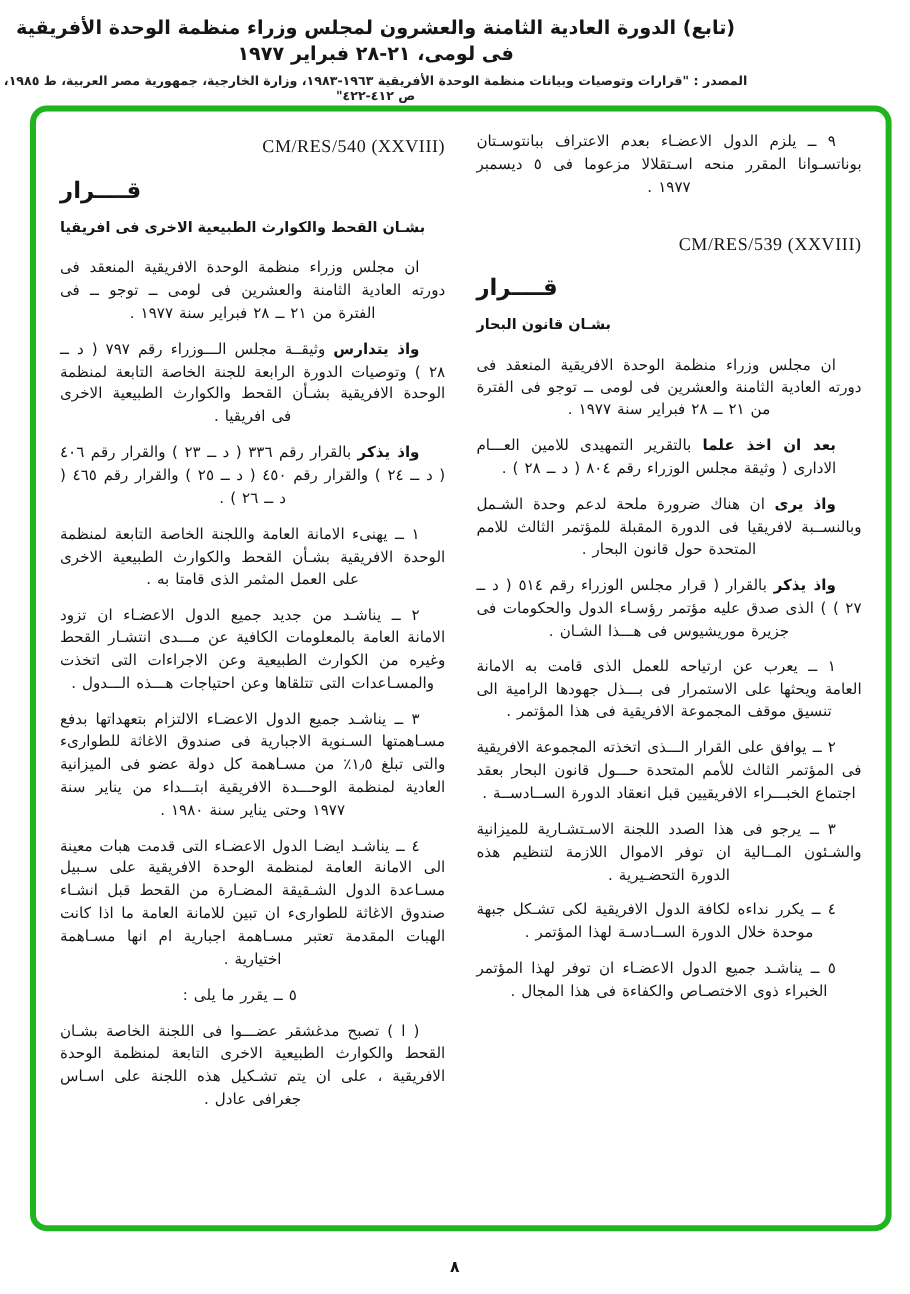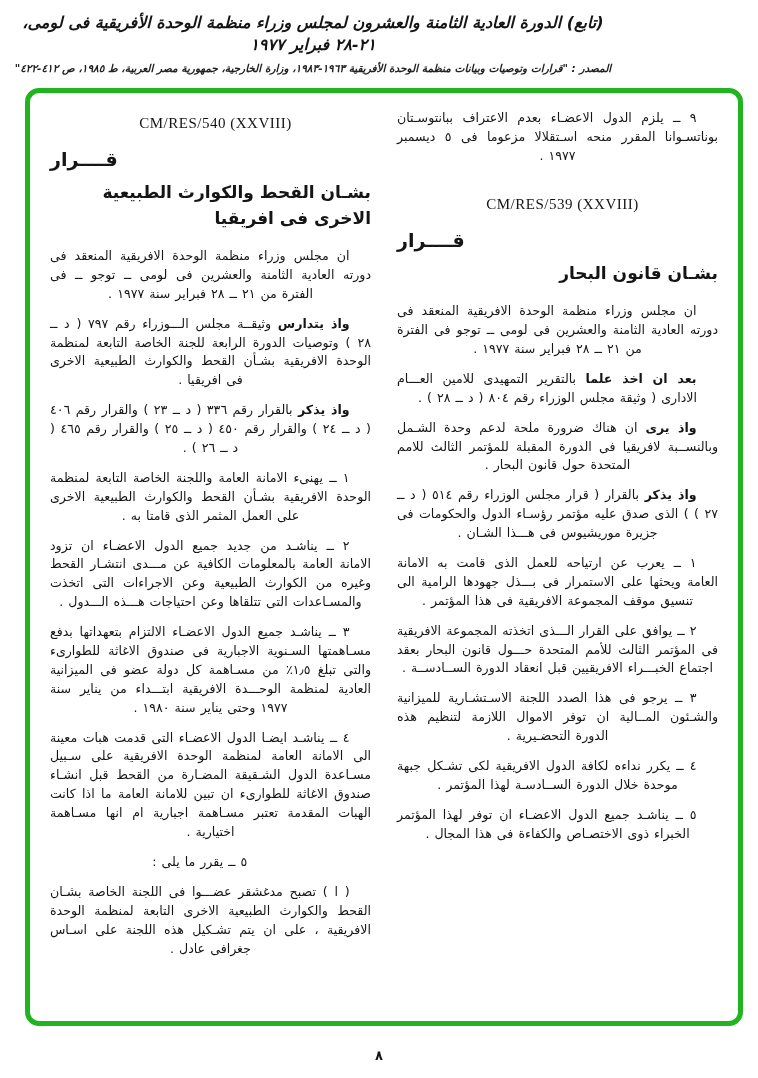--- a/index.html
+++ b/index.html
@@ -1,49 +1,49 @@
 <!DOCTYPE html>
 <html lang="ar"><head>
 <meta charset="utf-8">
 <style>
   html,body{margin:0;padding:0;background:#ffffff;}
   body{
     width:758px;height:1078px;position:relative;overflow:hidden;
     font-family:"DejaVu Sans",sans-serif;color:#151515;
   }
   
-  .hdr{position:absolute;top:12px;left:0;width:626px;text-align:center;direction:rtl;font-style:italic;}
+  .hdr{position:absolute;top:12px;left:0;width:626px;text-align:center;direction:rtl;}
   .hdr-title{font-size:16px;font-weight:bold;letter-spacing:0;line-height:1.4;}
   .hdr-src{font-size:10.5px;font-weight:bold;margin-top:5px;color:#222;}
   
   .frame{
     position:absolute;left:25px;top:88px;width:668px;height:898px;
     border:5px solid #21b421;border-radius:14px;
     padding:16px 20px 14px 20px;
     display:flex;flex-direction:row;direction:rtl;gap:26px;overflow:hidden;
     background:#fff;
   }
   .col{flex:1 1 0;direction:rtl;min-width:0;}
   
   .block-para{
     font-size:12.6px;line-height:1.5;margin:0 0 11px 0;
     text-align:justify;text-align-last:center;text-indent:1.7em;
     word-spacing:1px;
   }
   .block-para b{font-weight:bold;}
   .block-ref{
-    direction:ltr;text-align:center;font-family:"Liberation Serif",serif;
+    direction:ltr;text-align:right;font-family:"Liberation Serif",serif;
     font-size:15px;margin:6px 0 10px 0;padding-left:10px;letter-spacing:.5px;
   }
   .block-ref.gap-top{margin-top:30px;}
   .block-heading{
     text-align:left;font-weight:bold;font-size:19px;margin:16px 0 10px 0;
   }
   .block-sub{
-    text-align:right;font-weight:bold;font-size:17px;margin:10px 0 16px 0;line-height:1.5;
+    text-align:left;font-weight:bold;font-size:12px;margin:10px 0 16px 0;line-height:1.5;
   }
   
   .ftr{position:absolute;bottom:14px;left:0;width:758px;text-align:center;}
   .pagenum{font-size:13px;font-weight:bold;}
 </style>
 </head>
 <body>
 
 <div>
 

